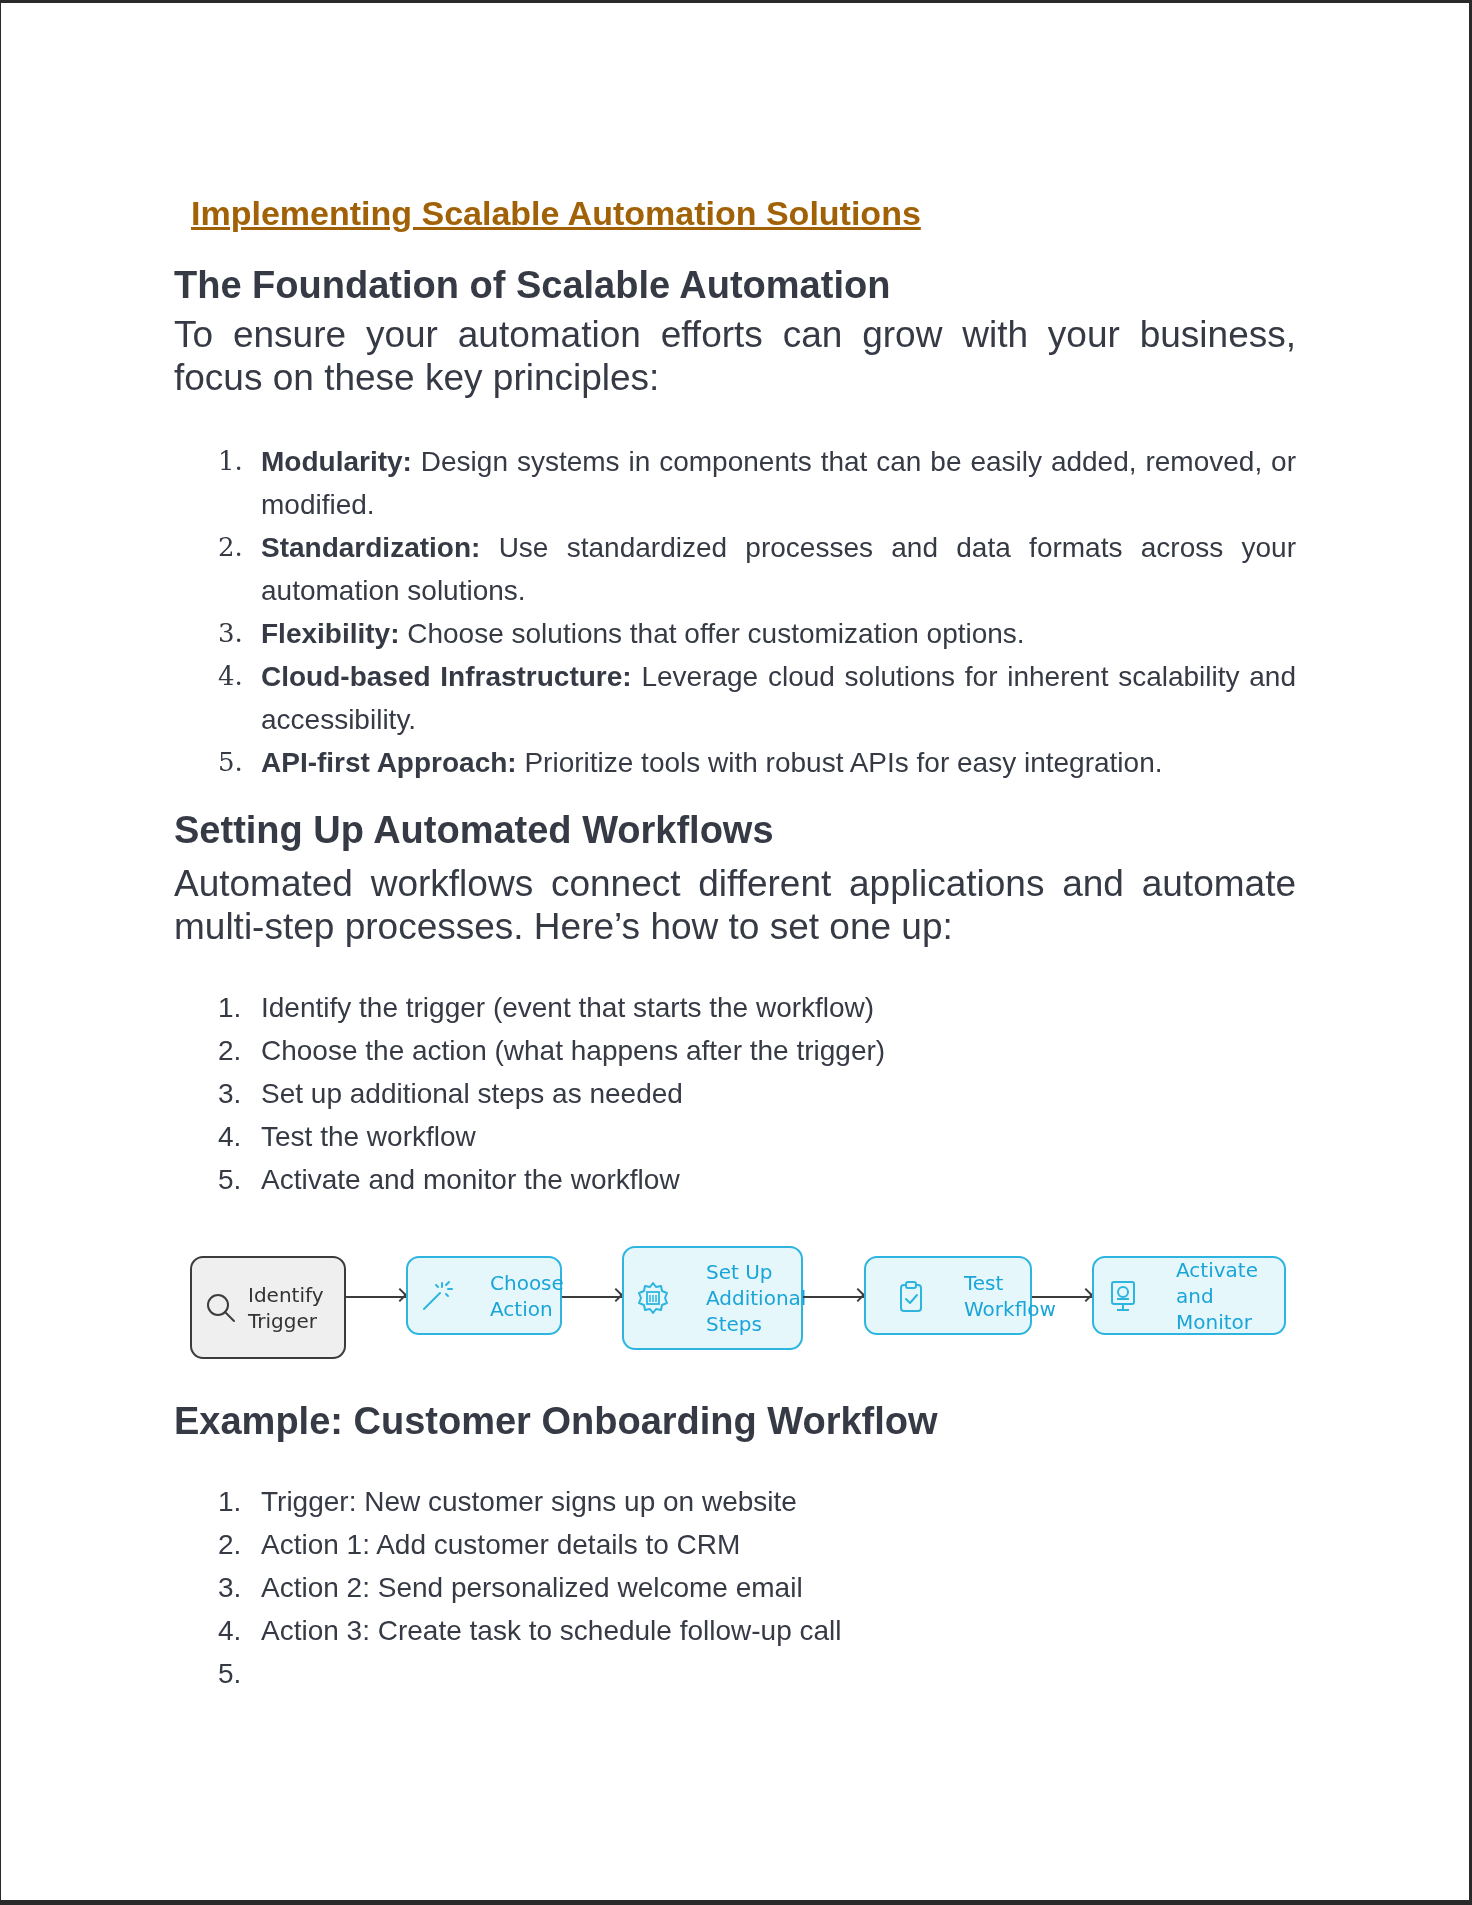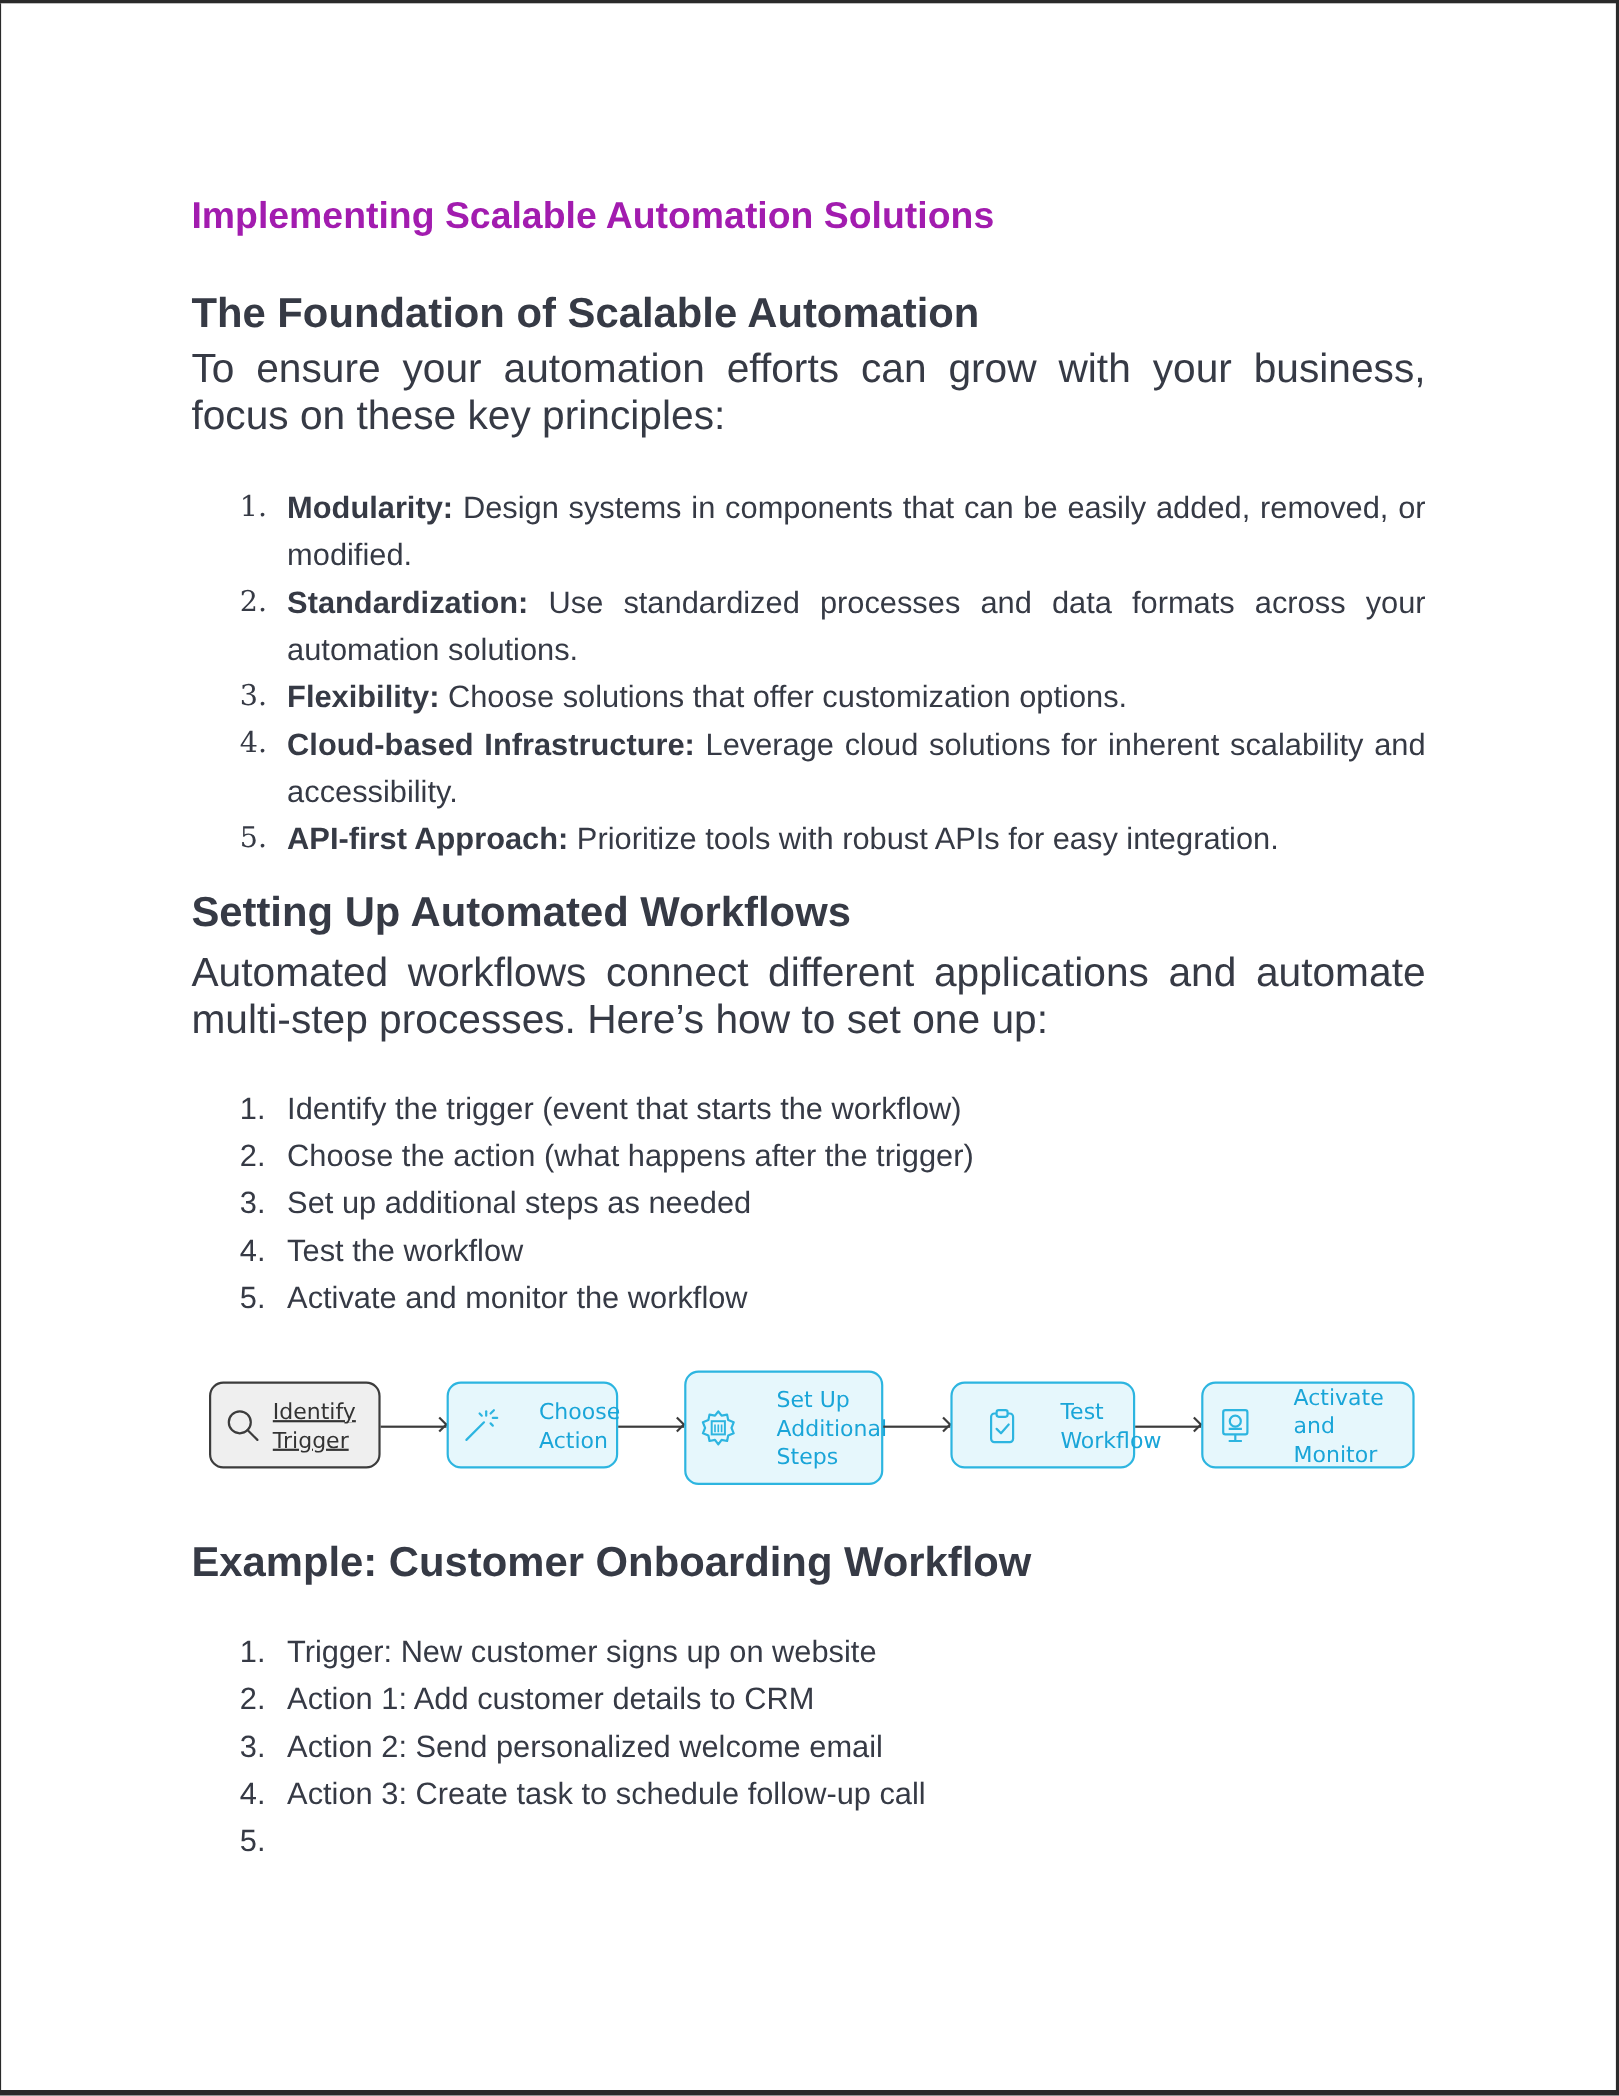--- a/index.html
+++ b/index.html
@@ -1,21 +1,21 @@
 <!DOCTYPE html>
 <html><head>
 <meta charset="utf-8">
 <style>
   html, body { margin:0; padding:0; }
   body { width:1472px; height:1905px; background:#2a2a2a; position:relative; overflow:hidden; }
   .page {
     position:absolute; left:0; top:3px; width:1468px; height:1897px;
     background:#ffffff; border-left:1px solid #2a2a2a;
   }
-  .title { position:absolute; left:173px; top:174px; margin:0; font-size:34px; font-weight:bold; color:#a21caf; font-family:"Liberation Sans", sans-serif; white-space:nowrap; }
+  .title { position:absolute; left:173px; top:174px; margin:17px; font-size:34px; font-weight:bold; color:#a16207; font-family:"Liberation Sans", sans-serif; white-space:nowrap;text-decoration:underline; }
   .h2 { position:absolute; left:173px; margin:0; font-size:38px; font-weight:bold; color:#363a45; font-family:"Liberation Sans", sans-serif; white-space:nowrap; line-height:34px;text-align:center; }
   .para { position:absolute; left:173px; width:1122px; margin:0; font-size:37px; line-height:43px; color:#363a45; text-align:justify; font-family:"Liberation Sans", sans-serif; }
   .olist { position:absolute; left:173px; width:1122px; margin:0; padding:0; list-style:none; font-family:"Liberation Sans", sans-serif; color:#363a45; font-size:28px; }
   .olist li { position:relative; padding-left:87px; line-height:43px; text-align:justify; }
   .olist li .num { position:absolute; left:44px; top:0; }
   .olist.serif-num li .num { font-family:"DejaVu Serif", "Liberation Serif", serif; font-size:26px; }
   .olist li b { font-weight:bold; }
 
   .diagram { position:absolute; left:0; top:0; width:1472px; height:1905px; pointer-events:none; }
   .node { position:absolute; box-sizing:border-box; border-radius:13px; display:flex; align-items:center; font-family:"DejaVu Sans", sans-serif; font-size:20px; line-height:26px; pointer-events:auto; }
@@ -49,21 +49,21 @@
 
   <ol class="olist" style="top:983px;">
     <li><span class="num">1.</span><span>Identify the trigger (event that starts the workflow)</span></li>
     <li><span class="num">2.</span><span>Choose the action (what happens after the trigger)</span></li>
     <li><span class="num">3.</span><span>Set up additional steps as needed</span></li>
     <li><span class="num">4.</span><span>Test the workflow</span></li>
     <li><span class="num">5.</span><span>Activate and monitor the workflow</span></li>
   </ol>
 
   <div class="diagram">
-    <div class="node gray" style="left:189px; top:1253px; width:156px; height:79px;text-decoration:underline;">
+    <div class="node gray" style="left:189px; top:1253px; width:156px; height:103px;">
       <svg class="icon" viewBox="0 0 34 34">
         <circle cx="14" cy="14" r="10" fill="none" stroke="#3c3c3c" stroke-width="2"></circle>
         <line x1="21" y1="21" x2="30" y2="30" stroke="#3c3c3c" stroke-width="2" stroke-linecap="round"></line>
       </svg>
       <span class="label">Identify
 Trigger</span>
     </div>
     <div class="arrow" style="left:345px; top:1293px; width:60px;"></div>
 
     <div class="node cyan" style="left:405px; top:1253px; width:156px; height:79px;">

